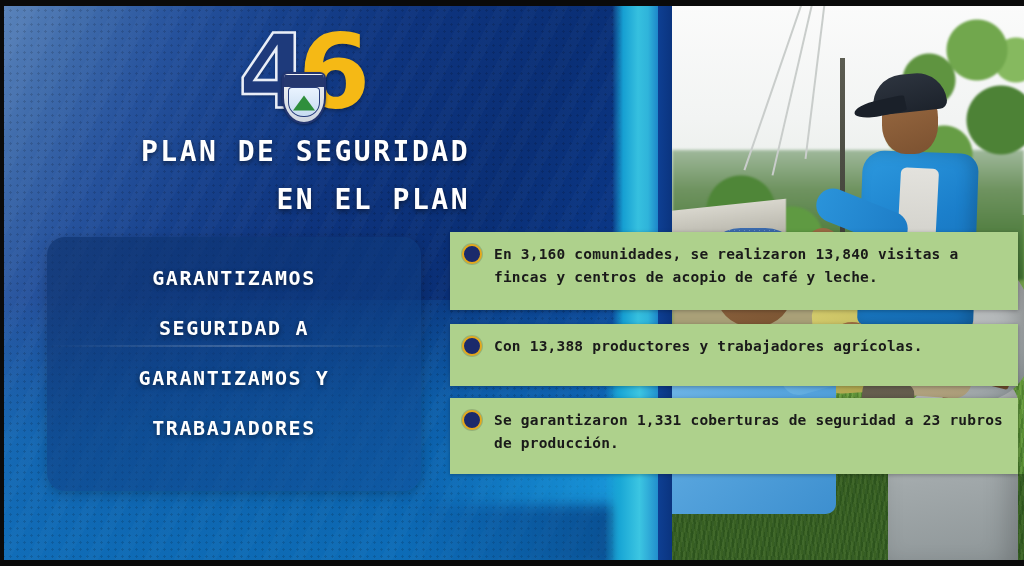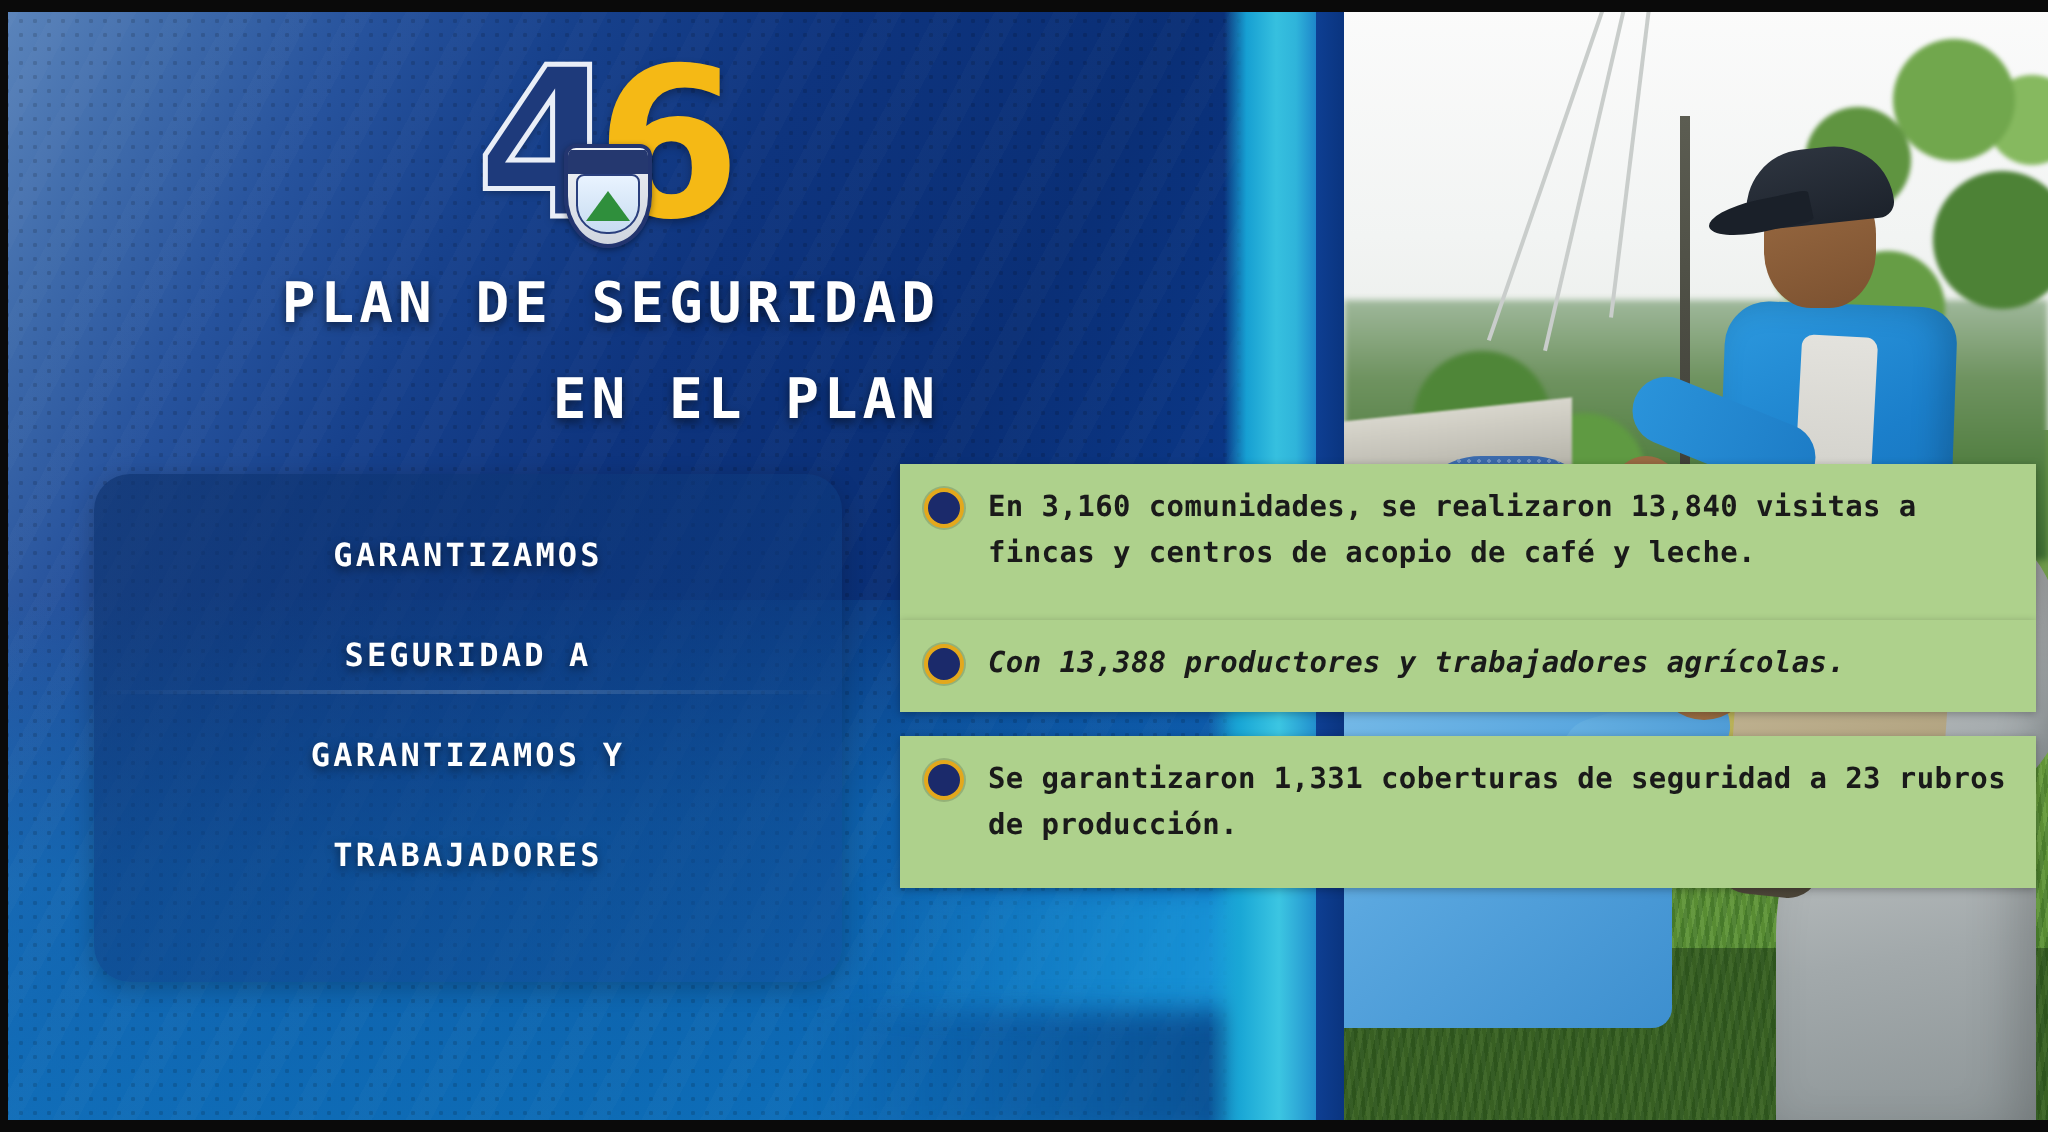--- a/index.html
+++ b/index.html
@@ -375,40 +375,40 @@
     padding:16px 14px 0 14px;
   }
   .panel-sheen{
     position:absolute; left:0; right:0; top:108px; height:2px;
     background:linear-gradient(90deg, rgba(255,255,255,.0), rgba(255,255,255,.20), rgba(255,255,255,.0));
   }
   .panel-text{
     color:#fff; text-align:center;
     font-family:"DejaVu Sans Mono", monospace;
     font-weight:bold;
-    font-size:16px;
+    font-size:20px;
     letter-spacing:1.6px;
     line-height:50px;
     text-shadow:0 2px 5px rgba(0,0,0,.5);
   }
   .panel-text span{ display:block; }
 
   
   .bullets{
     position:absolute; left:450px; top:232px; width:568px;
   }
   .bullet-box{
     position:relative;
     background:#aed18c;
     padding:11px 14px 12px 44px;
-    margin-bottom:0;
+    margin-bottom:14px;
     box-shadow:0 1px 4px rgba(0,0,0,.28);
   }
   .bullet-box.b1{ height:78px; }
-  .bullet-box.b2{ height:46px; margin-bottom:12px;font-style:italic;}
+  .bullet-box.b2{ height:62px; margin-bottom:12px;}
   .bullet-box.b3{ height:76px; }
   .dot{
     position:absolute; left:12px; top:12px;
     width:20px; height:20px; border-radius:50%;
     background:#1b2a6b;
     border:2px solid #e3a81c;
     box-shadow:0 0 0 1px rgba(0,0,0,.15);
   }
   .bullet-text{
     color:#1a1a1a;

